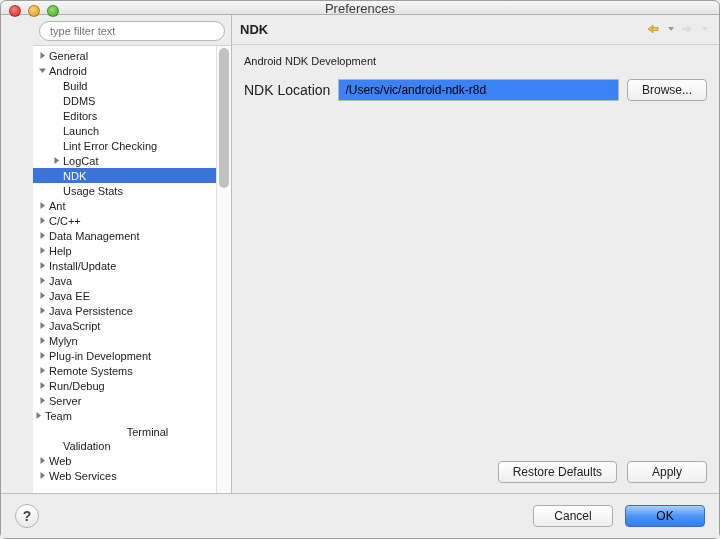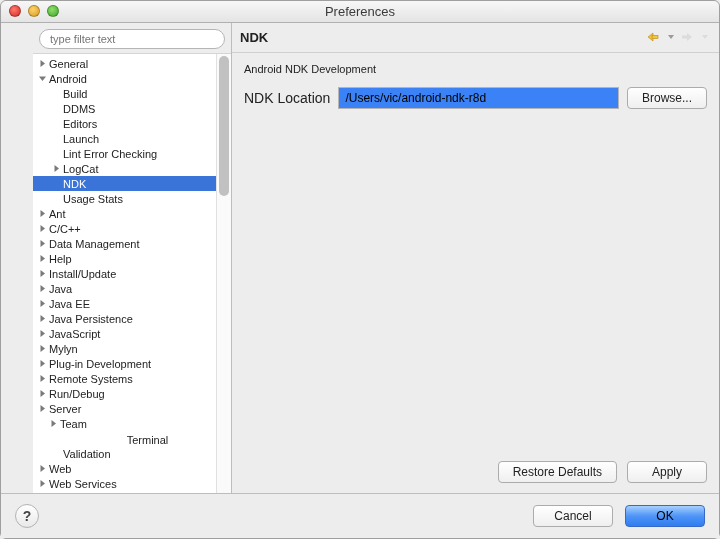--- a/index.html
+++ b/index.html
@@ -14,22 +14,22 @@
     -webkit-font-smoothing: antialiased;
   }
   .window {
     width: 720px; height: 539px;
     display: flex; flex-direction: column;
     background: #ededed;
     border: 1px solid #9f9f9f;
     border-radius: 6px;
   }
   .titlebar {
-    height: 22px;
-    display: flex; align-items: center;
+    height: 14px;
+    display: flex; align-items: flex-start;
     border-bottom: 1px solid #b0b0b0;
     background: linear-gradient(#f7f7f7, #e4e4e4);
     border-top-left-radius: 6px; border-top-right-radius: 6px;
     position: relative;
   }
   .traffic { display: flex; gap: 7px; position: absolute; left: 8px; top: 4px; }
   .tl-btn { width: 12px; height: 12px; border-radius: 50%; border: 0.5px solid rgba(0,0,0,0.25); }
   .tl-close { background: radial-gradient(circle at 40% 35%, #ff7a70, #d4281f); }
   .tl-min   { background: radial-gradient(circle at 40% 35%, #ffd36b, #d89a1f); }
   .tl-zoom  { background: radial-gradient(circle at 40% 35%, #8ee06a, #3fa628); }
@@ -325,21 +325,21 @@
               <span class="tree-label">Run/Debug</span>
             </div>
             <div class="tree-item" style="padding-left: 16px;">
               <span class="tw" style="margin-left: -12px;">
                 <svg width="9" height="9" viewBox="0 0 9 9">
                   <path d="M2.5 1 L7 4.5 L2.5 8 Z" fill="#7a7a7a"></path>
                 </svg>
               </span>
               <span class="tree-label">Server</span>
             </div>
-            <div class="tree-item" style="padding-left: 27px;">
+            <div class="tree-item" style="padding-left: 12px;">
               <span class="tw" style="margin-left: -12px;">
                 <svg width="9" height="9" viewBox="0 0 9 9">
                   <path d="M2.5 1 L7 4.5 L2.5 8 Z" fill="#7a7a7a"></path>
                 </svg>
               </span>
               <span class="tree-label">Team</span>
             </div>
             <div class="tree-item" style="padding-left: 30px; flex-direction: column;">
               <span class="tw" style="margin-left: -12px;"></span>
               <span class="tree-label">Terminal</span>

